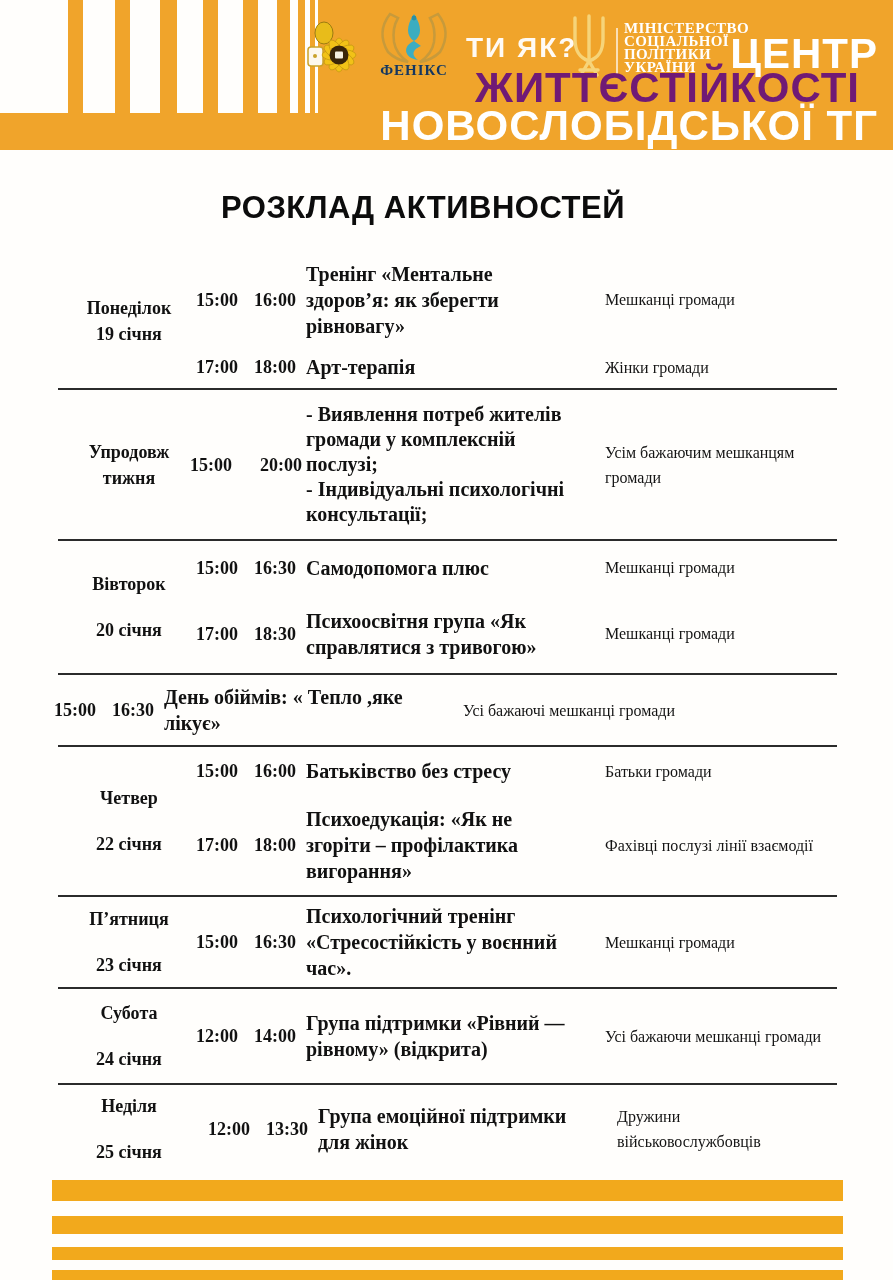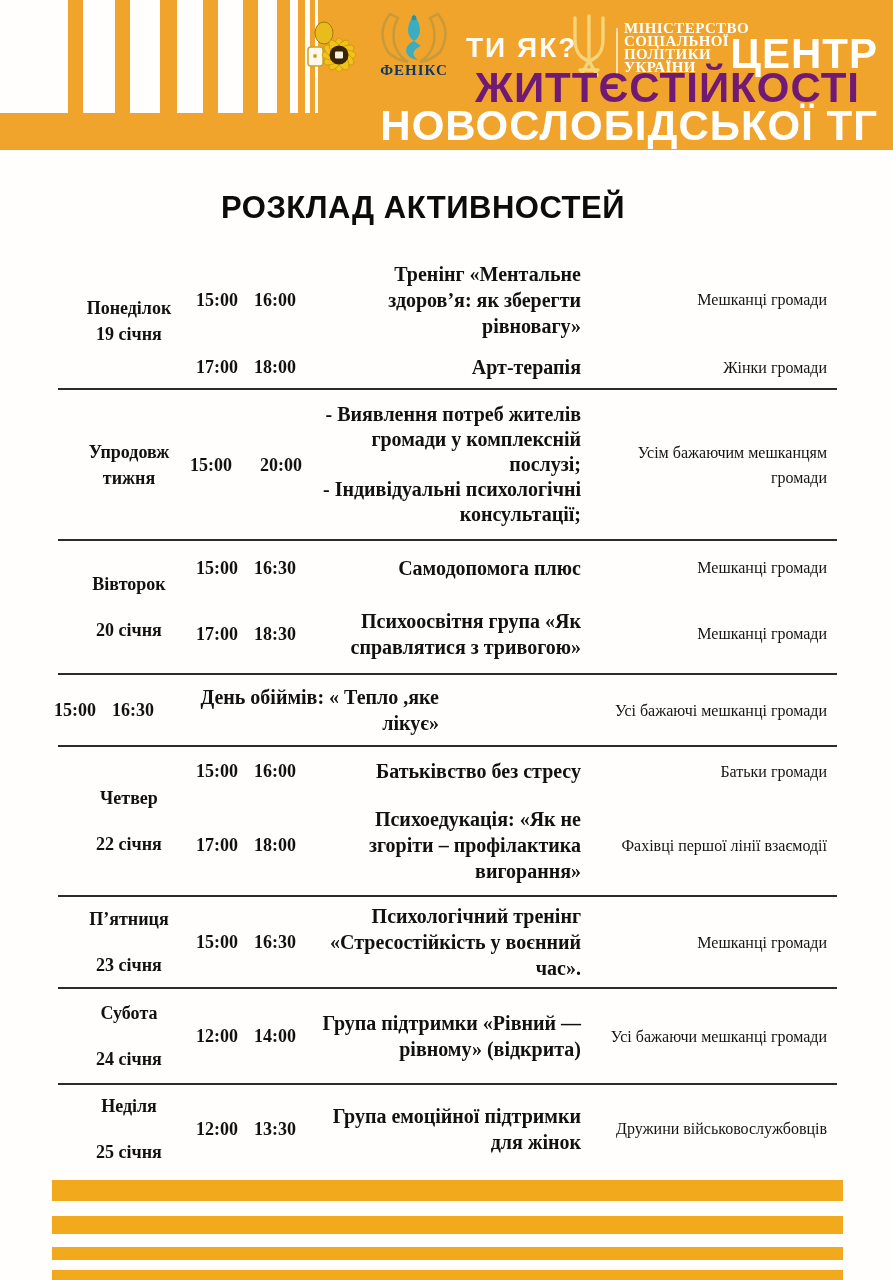--- a/index.html
+++ b/index.html
@@ -68,39 +68,39 @@
   .schedule{position:absolute;left:58px;top:253px;width:779px;}
   .row-group{display:flex;align-items:stretch;border-bottom:2px solid var(--line-dark);}
   .row-group:last-child{border-bottom:none;}
   .row-group:nth-child(1){min-height:137px;}
   .row-group:nth-child(2){min-height:151px;}
   .row-group:nth-child(3){min-height:134px;}
   .row-group:nth-child(4){min-height:72px;}
   .row-group:nth-child(5){min-height:150px;}
   .row-group:nth-child(6){min-height:90px;}
   .row-group:nth-child(7){min-height:96px;}
-  .row-group:nth-child(8){min-height:87px;}
+  .row-group:nth-child(8){min-height:87px;gap:12px;}
 
   .day-cell{
     width:142px;display:flex;flex-direction:column;justify-content:center;
     gap:24px;text-align:center;font-weight:bold;font-size:18px;line-height:22px;
   }
   .row-group.compact .day-cell{gap:4px;}
   .sessions{flex:1;display:flex;flex-direction:column;}
   .session{flex:1 1 auto;display:flex;align-items:center;padding:6px 0;}
   .time-cell{
     width:92px;display:flex;flex-direction:row;gap:16px;justify-content:center;
     text-align:center;font-weight:bold;font-size:18px;line-height:18px;
   }
   .activity-cell{
-    width:303px;padding:0 14px;text-align:right;
+    width:303px;padding:0 14px;text-align:left;
     font-weight:bold;font-size:20px;line-height:26px;white-space:pre-line;
   }
   .audience-cell{
-    flex:1;padding:0 10px;text-align:right;
+    flex:1;padding:0 10px;text-align:left;
     font-weight:normal;font-size:16px;line-height:25px;color:#141414;
   }
 
   
   .footer-stripes{position:absolute;left:52px;top:1180px;width:791px;height:100px;}
   .h-stripe{position:absolute;left:0;width:791px;background:var(--footer-orange);}
   .h-stripe:nth-child(1){top:0;height:21px;}
   .h-stripe:nth-child(2){top:36px;height:18px;}
   .h-stripe:nth-child(3){top:67px;height:13px;}
   .h-stripe:nth-child(4){top:90px;height:10px;}
@@ -278,21 +278,21 @@
           </div>
           <div class="activity-cell">Батьківство без стресу</div>
           <div class="audience-cell">Батьки громади</div>
         </div>
         <div class="session">
           <div class="time-cell">
             <span>17:00</span>
             <span>18:00</span>
           </div>
           <div class="activity-cell">Психоедукація: «Як не згоріти – профілактика вигорання»</div>
-          <div class="audience-cell">Фахівці першої лінії взаємодії</div>
+          <div class="audience-cell">Фахівці послузі лінії взаємодії</div>
         </div>
       </div>
     </section>
 
     <section class="row-group">
       <div class="day-cell">
         <span>П’ятниця</span>
         <span>23 січня</span>
       </div>
       <div class="sessions">

